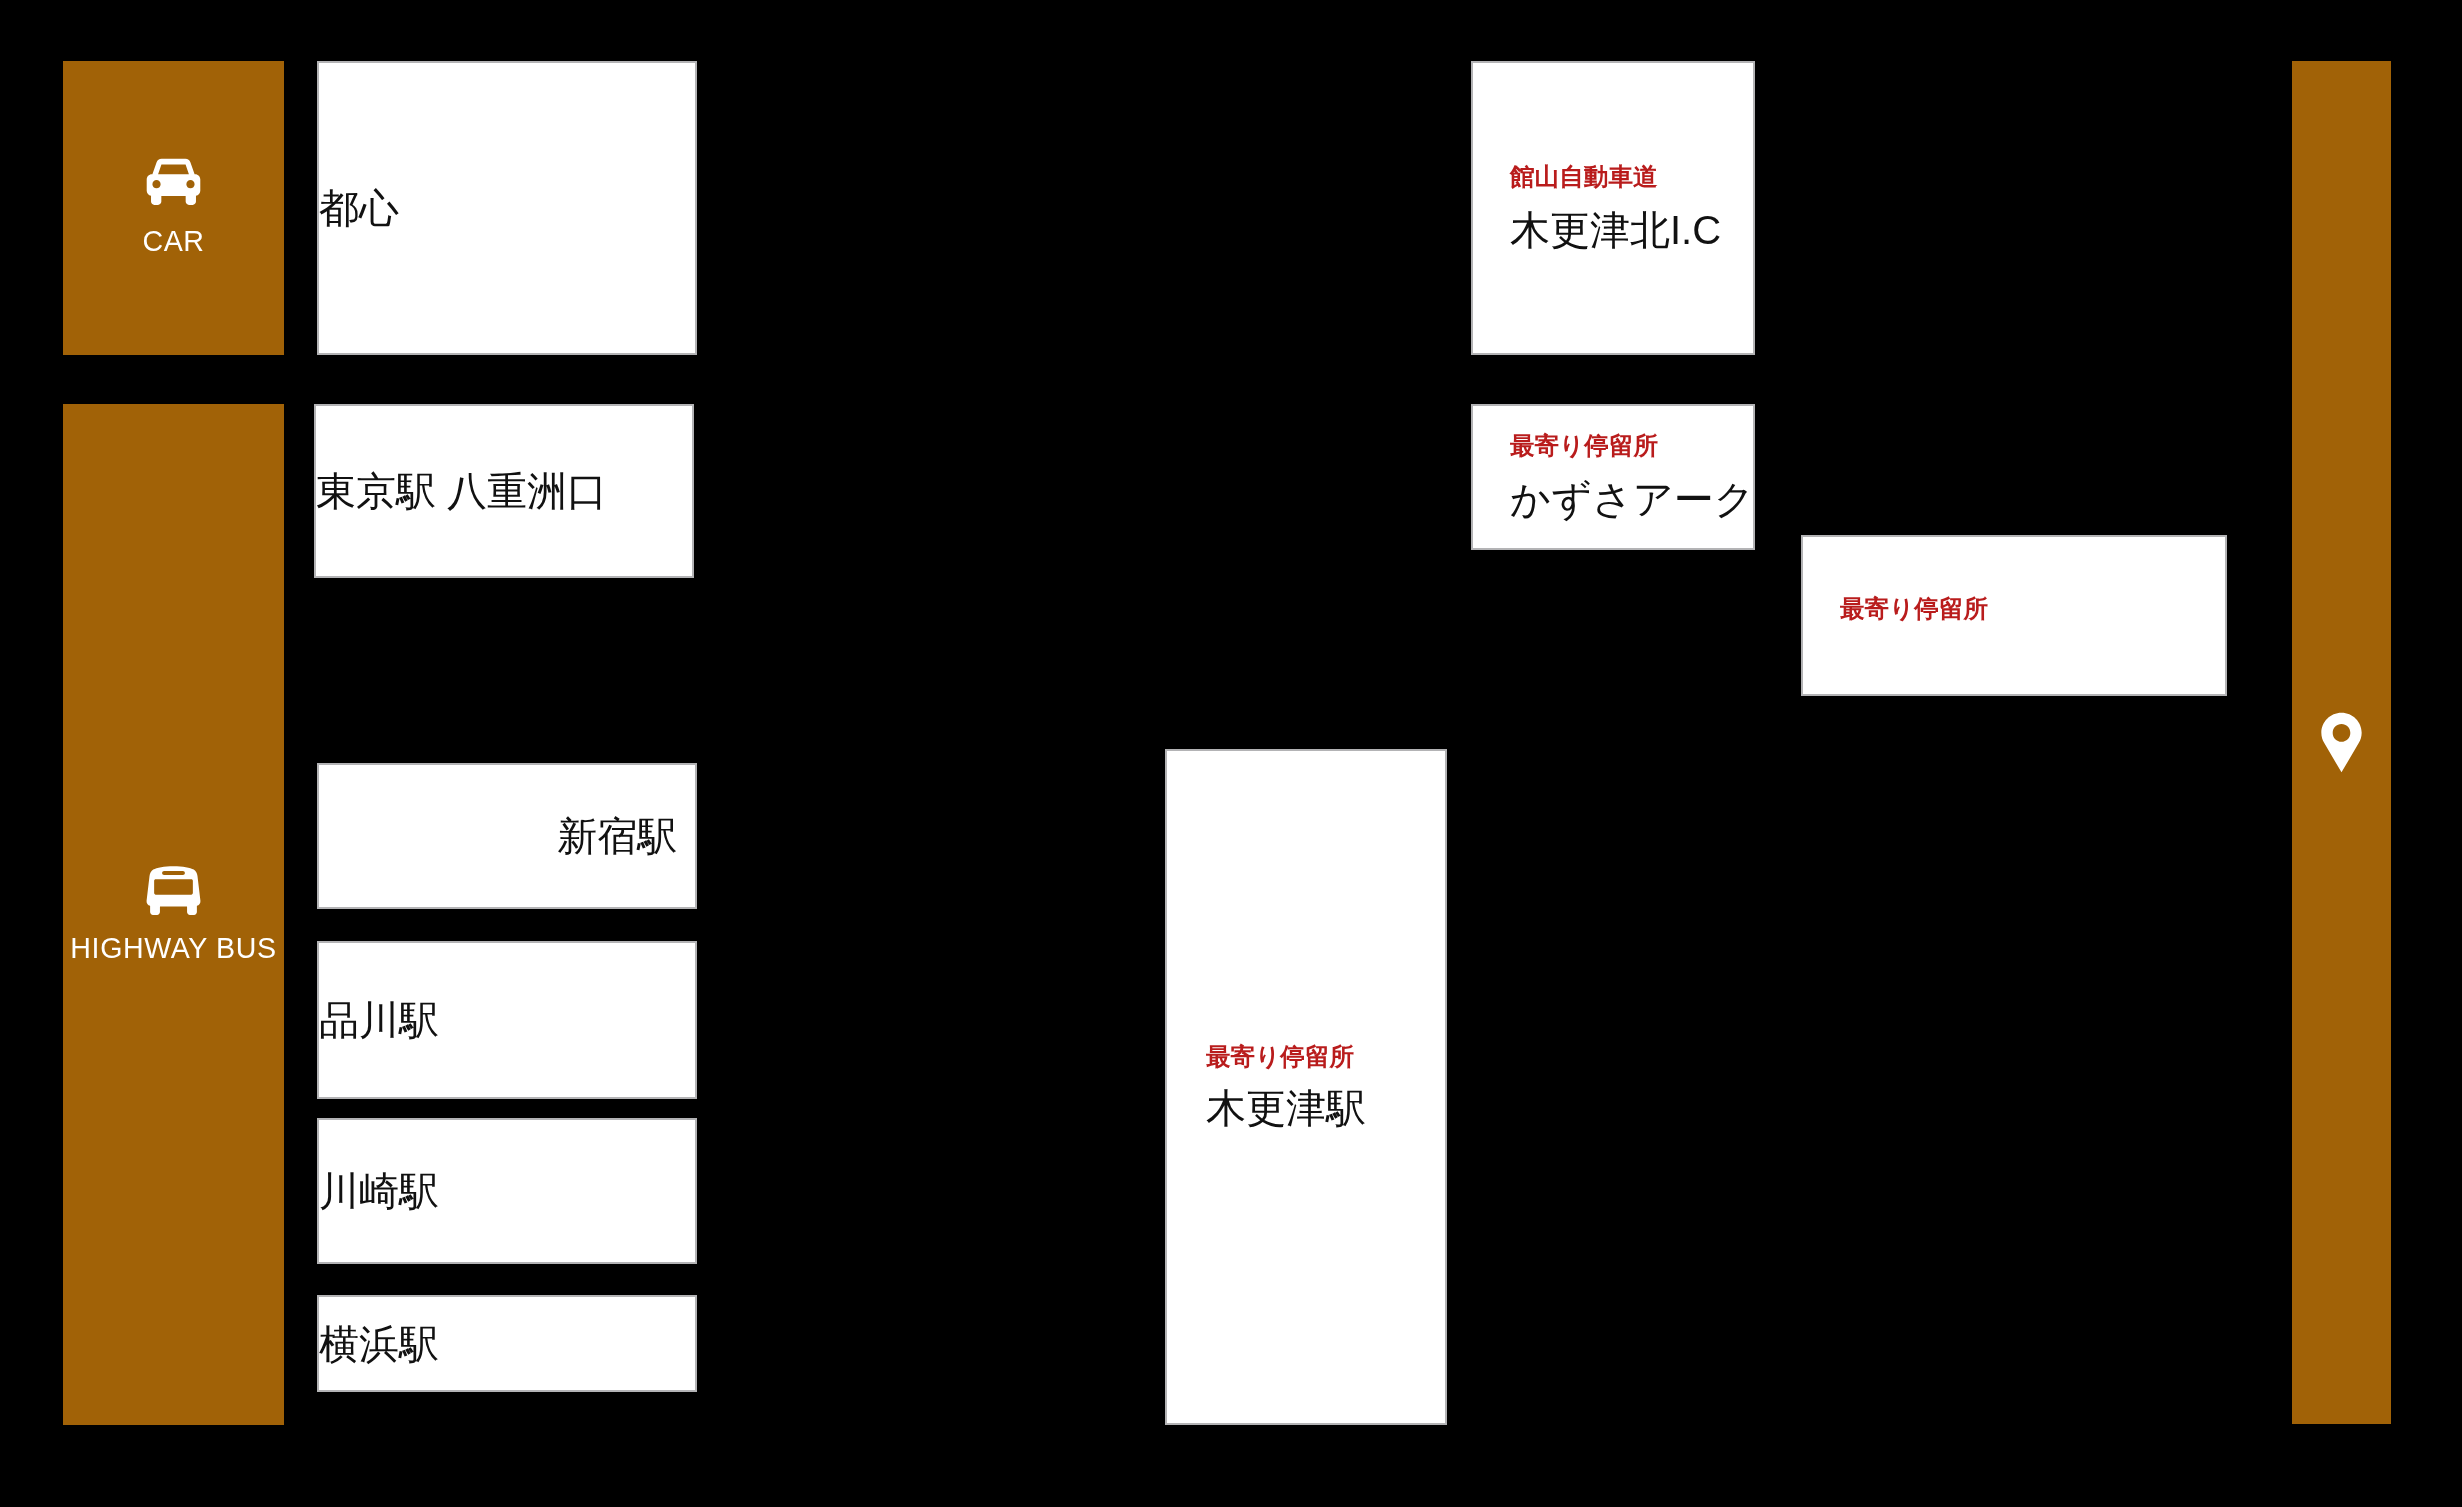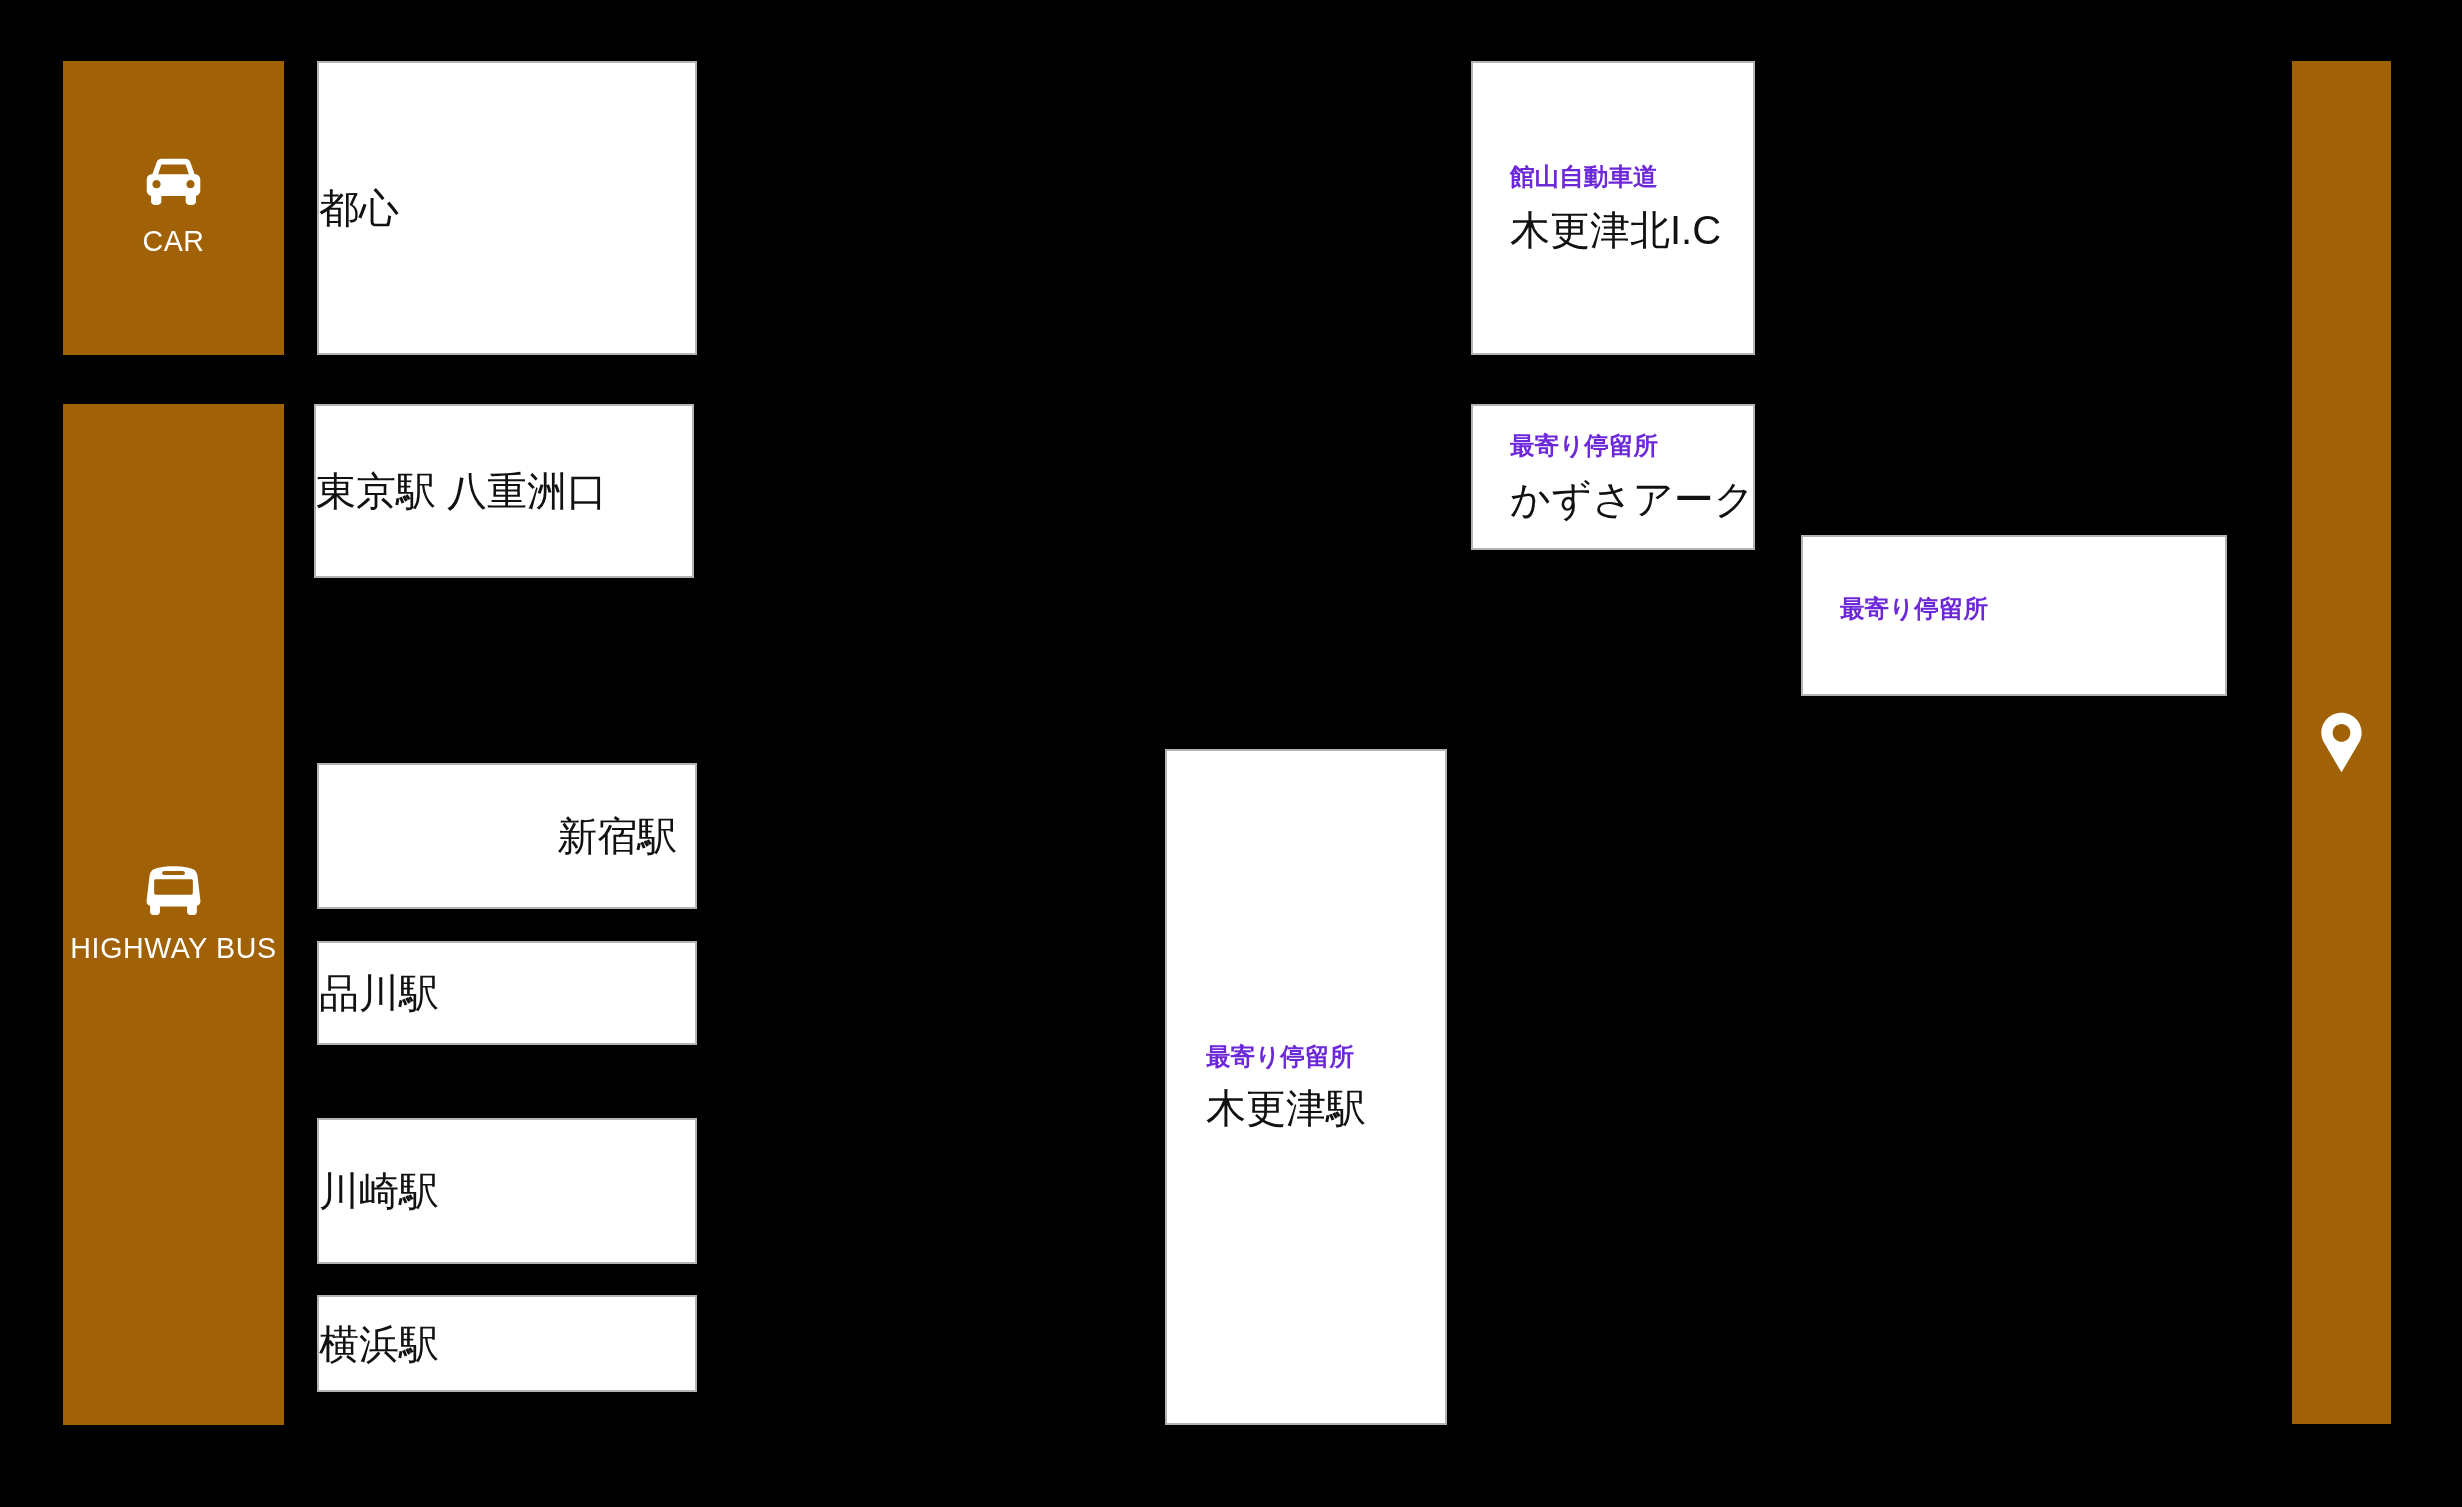--- a/index.html
+++ b/index.html
@@ -66,41 +66,41 @@
     position: absolute;
     background: #ffffff;
     border: 2px solid #b3b3b5;
     box-sizing: border-box;
     display: flex;
     flex-direction: column;
     justify-content: center;
     padding-right: 17.7px;
   }
   .node .eyebrow {
-    color: #6d28d9;
+    color: #b91c1c;
     font-size: 24.6px;
     font-weight: 700;
     line-height: 1.25;
     margin-bottom: 12.8px;
     white-space: nowrap;
   }
   .node .title {
     color: #111111;
     font-size: 40px;
     font-weight: 400;
     line-height: 1.2;
     white-space: nowrap;
   }
   .node.simple .title { font-size: 40px; }
 
   
   #node-toshin      { left: 317px; top: 61px;  width: 380px; height: 294px; }
   #node-tokyo       { left: 314px; top: 404px; width: 380px; height: 174px; }
   #node-shinjuku    { left: 317px; top: 763px; width: 380px; height: 146px; text-align: right; }
-  #node-shinagawa   { left: 317px; top: 941px; width: 380px; height: 104px; }
+  #node-shinagawa   { left: 317px; top: 941px; width: 380px; height: 158px; }
   #node-kawasaki    { left: 317px; top: 1118px; width: 380px; height: 146px; }
   #node-yokohama    { left: 317px; top: 1295px; width: 380px; height: 97px; }
 
   
   #node-kisarazu-st {
     left: 1165px; top: 749px; width: 282px; height: 676px;
     padding-left: 39px; padding-right: 13.8px;
   }
   #node-kisarazu-st .eyebrow { font-size: 24.6px; margin-bottom: 11.8px; }
   #node-kisarazu-st .title   { font-size: 40px; }

